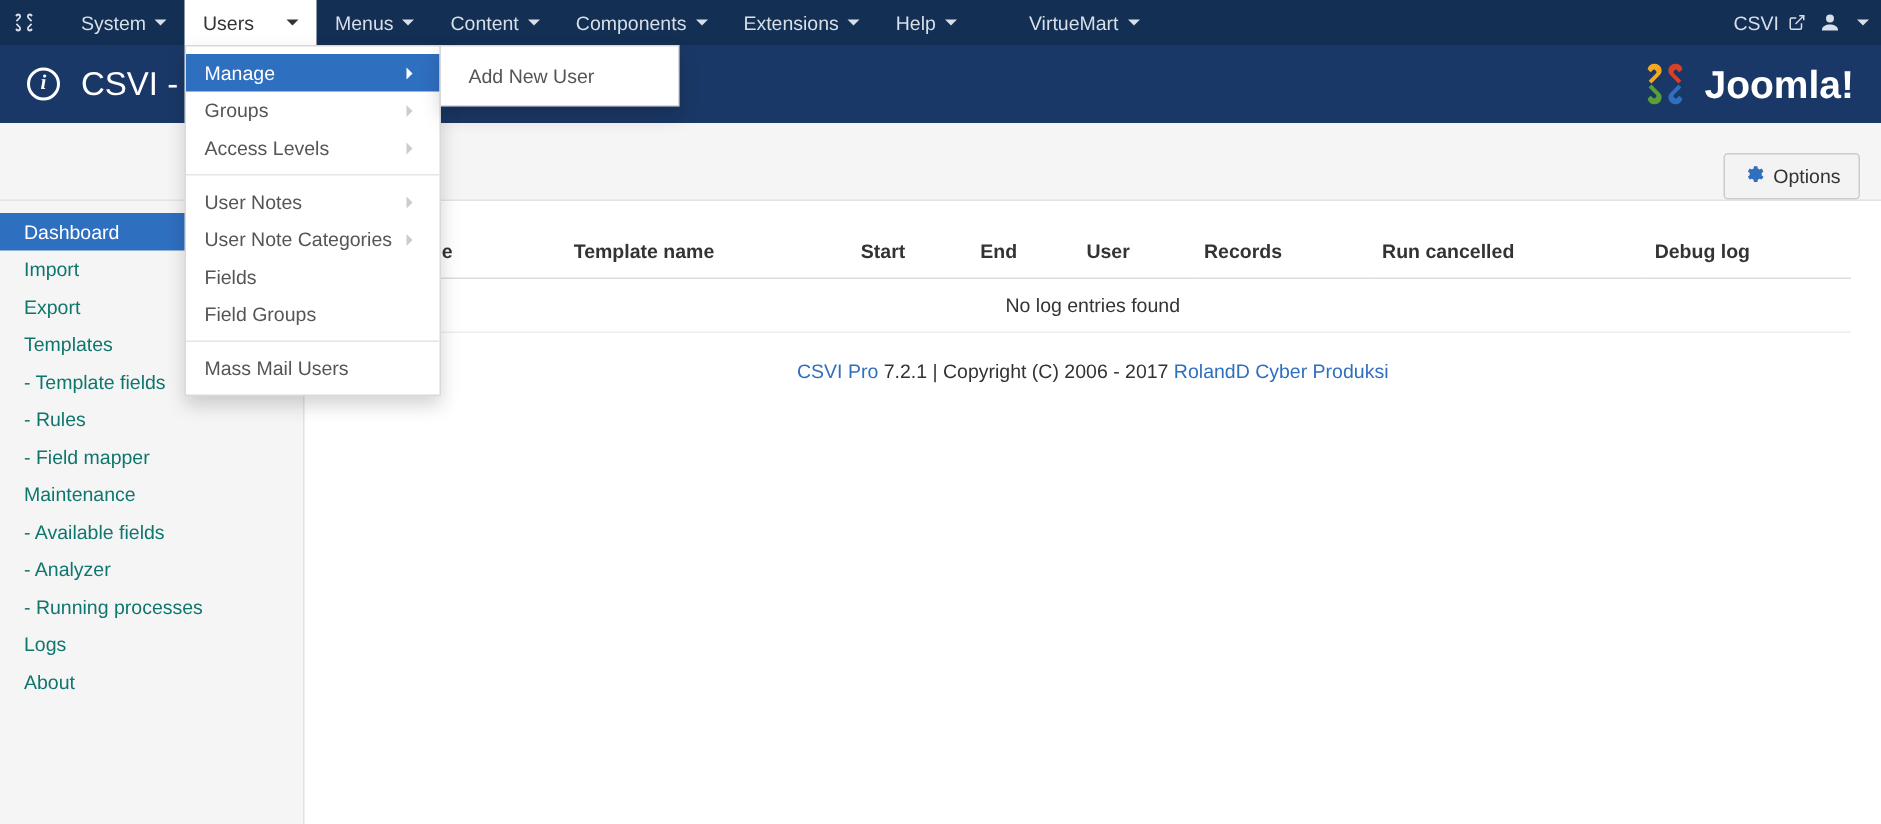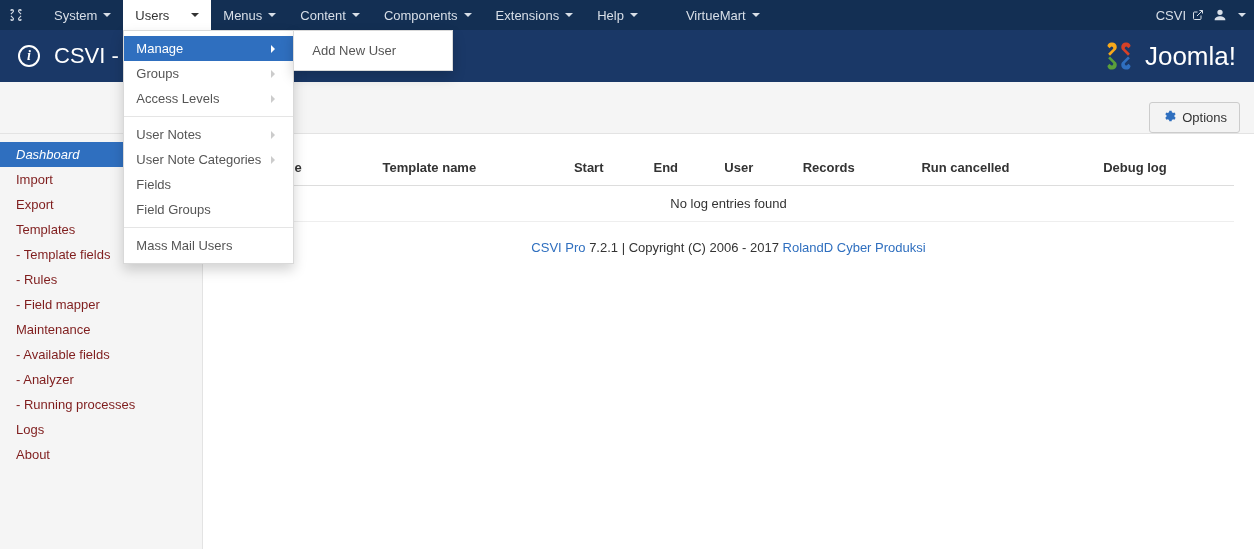--- a/index.html
+++ b/index.html
@@ -19,28 +19,28 @@
 .dropdown li.active { background:#2f6fbf; color:#fff; }
 .dropdown .sub-arrow { width:0; height:0; border-top:4px solid transparent; border-bottom:4px solid transparent; border-left:4px solid #ccc; margin-left:10px; }
 .dropdown li.active .sub-arrow { border-left-color:#fff; }
 .submenu { position:absolute; left:100%; top:-6px; background:#fff; border:1px solid rgba(0,0,0,.15); box-shadow:0 6px 12px rgba(0,0,0,.175); min-width:160px; padding:5px 0; }
 .submenu li { color:#555; padding:7px 18px; }
 .titlebar { background:#1a3867; height:52px; display:flex; align-items:center; padding:0 18px; color:#fff; }
 .titlebar .info-icon { width:22px;height:22px;border:2px solid #fff;border-radius:50%;display:inline-flex;align-items:center;justify-content:center;font-style:italic;font-weight:bold;font-size:14px;margin-right:14px;font-family:Georgia,serif; }
 .titlebar .title { font-size:22px; font-weight:300; }
 .titlebar .logo { margin-left:auto; display:flex; align-items:center; }
 .titlebar .logo svg { height:36px; }
-.titlebar .logo-text { font-size:26px; font-weight:400; margin-left:8px; }
+.titlebar .logo-text { font-size:26px; font-weight:700; margin-left:8px; }
 .toolbar { background:#f5f5f5; border-bottom:1px solid #e3e3e3; height:52px; display:flex; align-items:flex-end; justify-content:flex-end; padding:0 14px; }
 .toolbar .btn { background:#f3f3f3; border:1px solid #ccc; border-radius:3px; padding:6px 12px; display:flex; align-items:center; gap:6px; font-size:13px; color:#333; cursor:pointer; }
 .toolbar .gear { color:#2f6fbf; }
 .content-wrap { display:flex; min-height:420px; }
 .sidebar { width:203px; background:#f5f5f5; border-right:1px solid #e3e3e3; padding:8px 0; }
-.sidebar li { list-style:none; padding:5px 16px; color:#7f1d1d; font-size:13px; cursor:pointer; }
-.sidebar li.active { background:#2f6fbf; color:#fff;font-style:italic; }
+.sidebar li { list-style:none; padding:5px 16px; color:#0f766e; font-size:13px; cursor:pointer; }
+.sidebar li.active { background:#2f6fbf; color:#fff; }
 .main { flex:1; padding:0 20px; }
 table.data { width:100%; border-collapse:collapse; margin-top:16px; }
 table.data th { text-align:left; font-weight:bold; font-size:13px; padding:10px 8px; border-bottom:1px solid #ddd; }
 table.data td.empty { text-align:center; padding:10px; color:#333; border-bottom:1px solid #eee; font-size:13px; }
 .footer-line { text-align:center; padding:18px 0; font-size:13px; color:#333; }
 .footer-line a { color:#2f6fbf; text-decoration:none; }
 .user-glyph { display:inline-block; }
 </style>
 </head>
 <body>

